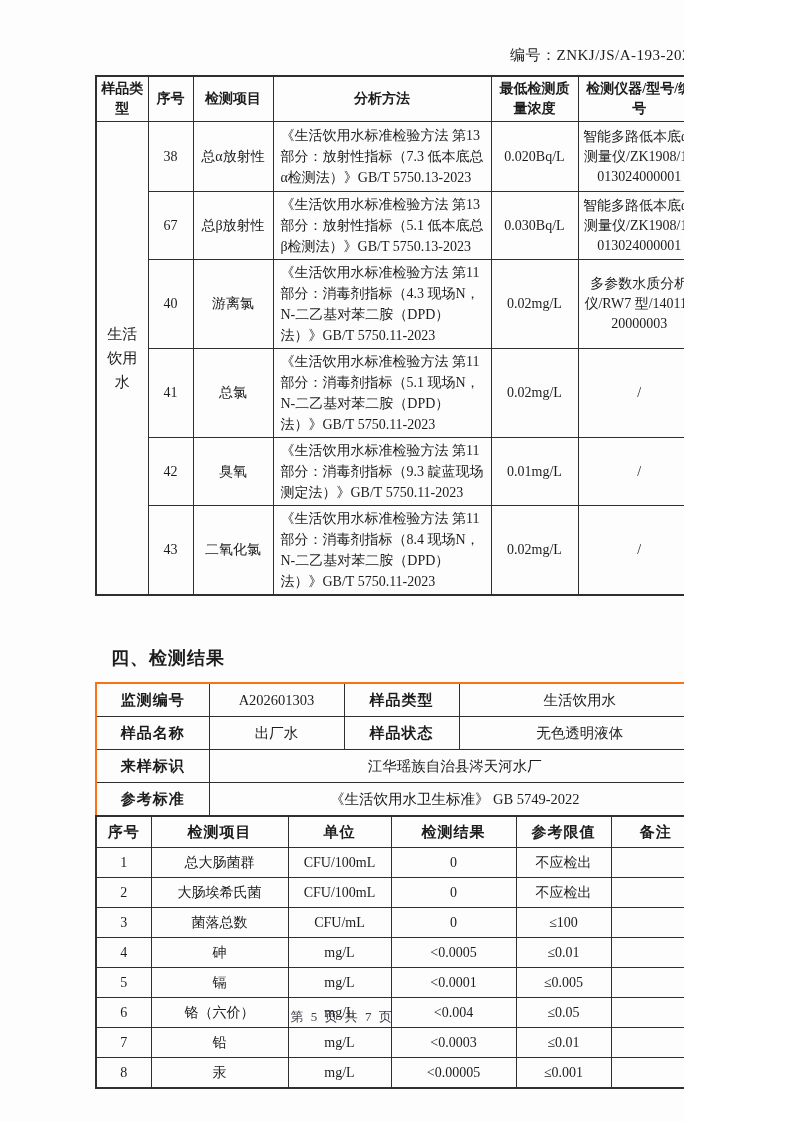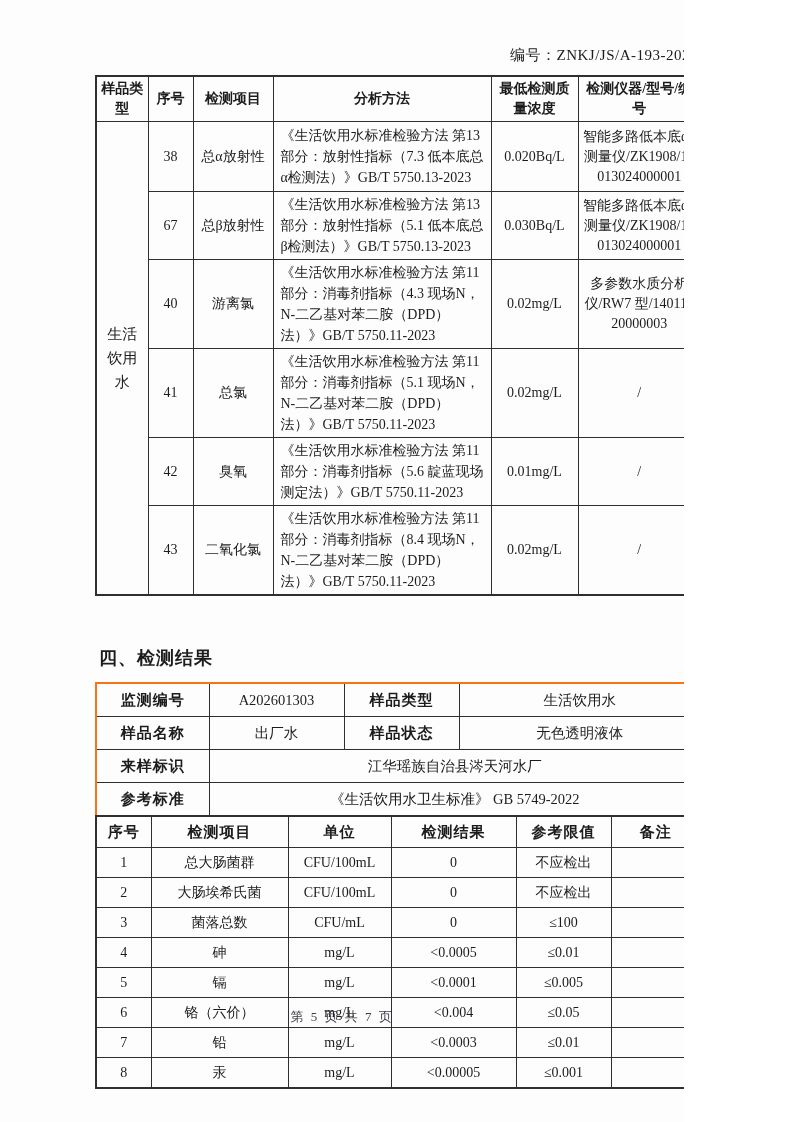--- a/index.html
+++ b/index.html
@@ -34,21 +34,21 @@
     overflow:hidden;
   }
   th{font-weight:bold;}
 
   .method-table{margin-top:10px;border:2px solid #2f2f2f;}
   .method-table .method{text-align:left;padding:2px 7px;line-height:21px;}
   .method-table .sample-type{font-size:15px;line-height:24px;padding:2px 10px;}
   .method-table .num{font-size:14px;}
 
   .section-title{
-    margin:50px 0 12px 4px;
+    margin:50px 0 12px 16px;
     font-size:18px;
     font-weight:bold;
     letter-spacing:1px;
   }
 
   .info-table{border:2px solid #f97316;}
   .info-table td{height:28px;font-size:14.5px;}
   .info-table .lbl{font-weight:bold;font-size:15px;letter-spacing:1px;}
 
   .result-table{border:2px solid #2f2f2f;margin-top:-2px;}
@@ -116,21 +116,21 @@
       <tr style="height:88px">
         <td class="num">41</td>
         <td>总氯</td>
         <td class="method">《生活饮用水标准检验方法 第11部分：消毒剂指标（5.1 现场N，N-二乙基对苯二胺（DPD）法）》GB/T 5750.11-2023</td>
         <td>0.02mg/L</td>
         <td>/</td>
       </tr>
       <tr style="height:56px">
         <td class="num">42</td>
         <td>臭氧</td>
-        <td class="method">《生活饮用水标准检验方法 第11部分：消毒剂指标（5.6 靛蓝现场测定法）》GB/T 5750.11-2023</td>
+        <td class="method">《生活饮用水标准检验方法 第11部分：消毒剂指标（9.3 靛蓝现场测定法）》GB/T 5750.11-2023</td>
         <td>0.01mg/L</td>
         <td>/</td>
       </tr>
       <tr style="height:80px">
         <td class="num">43</td>
         <td>二氧化氯</td>
         <td class="method">《生活饮用水标准检验方法 第11部分：消毒剂指标（8.4 现场N，N-二乙基对苯二胺（DPD）法）》GB/T 5750.11-2023</td>
         <td>0.02mg/L</td>
         <td>/</td>
       </tr>

